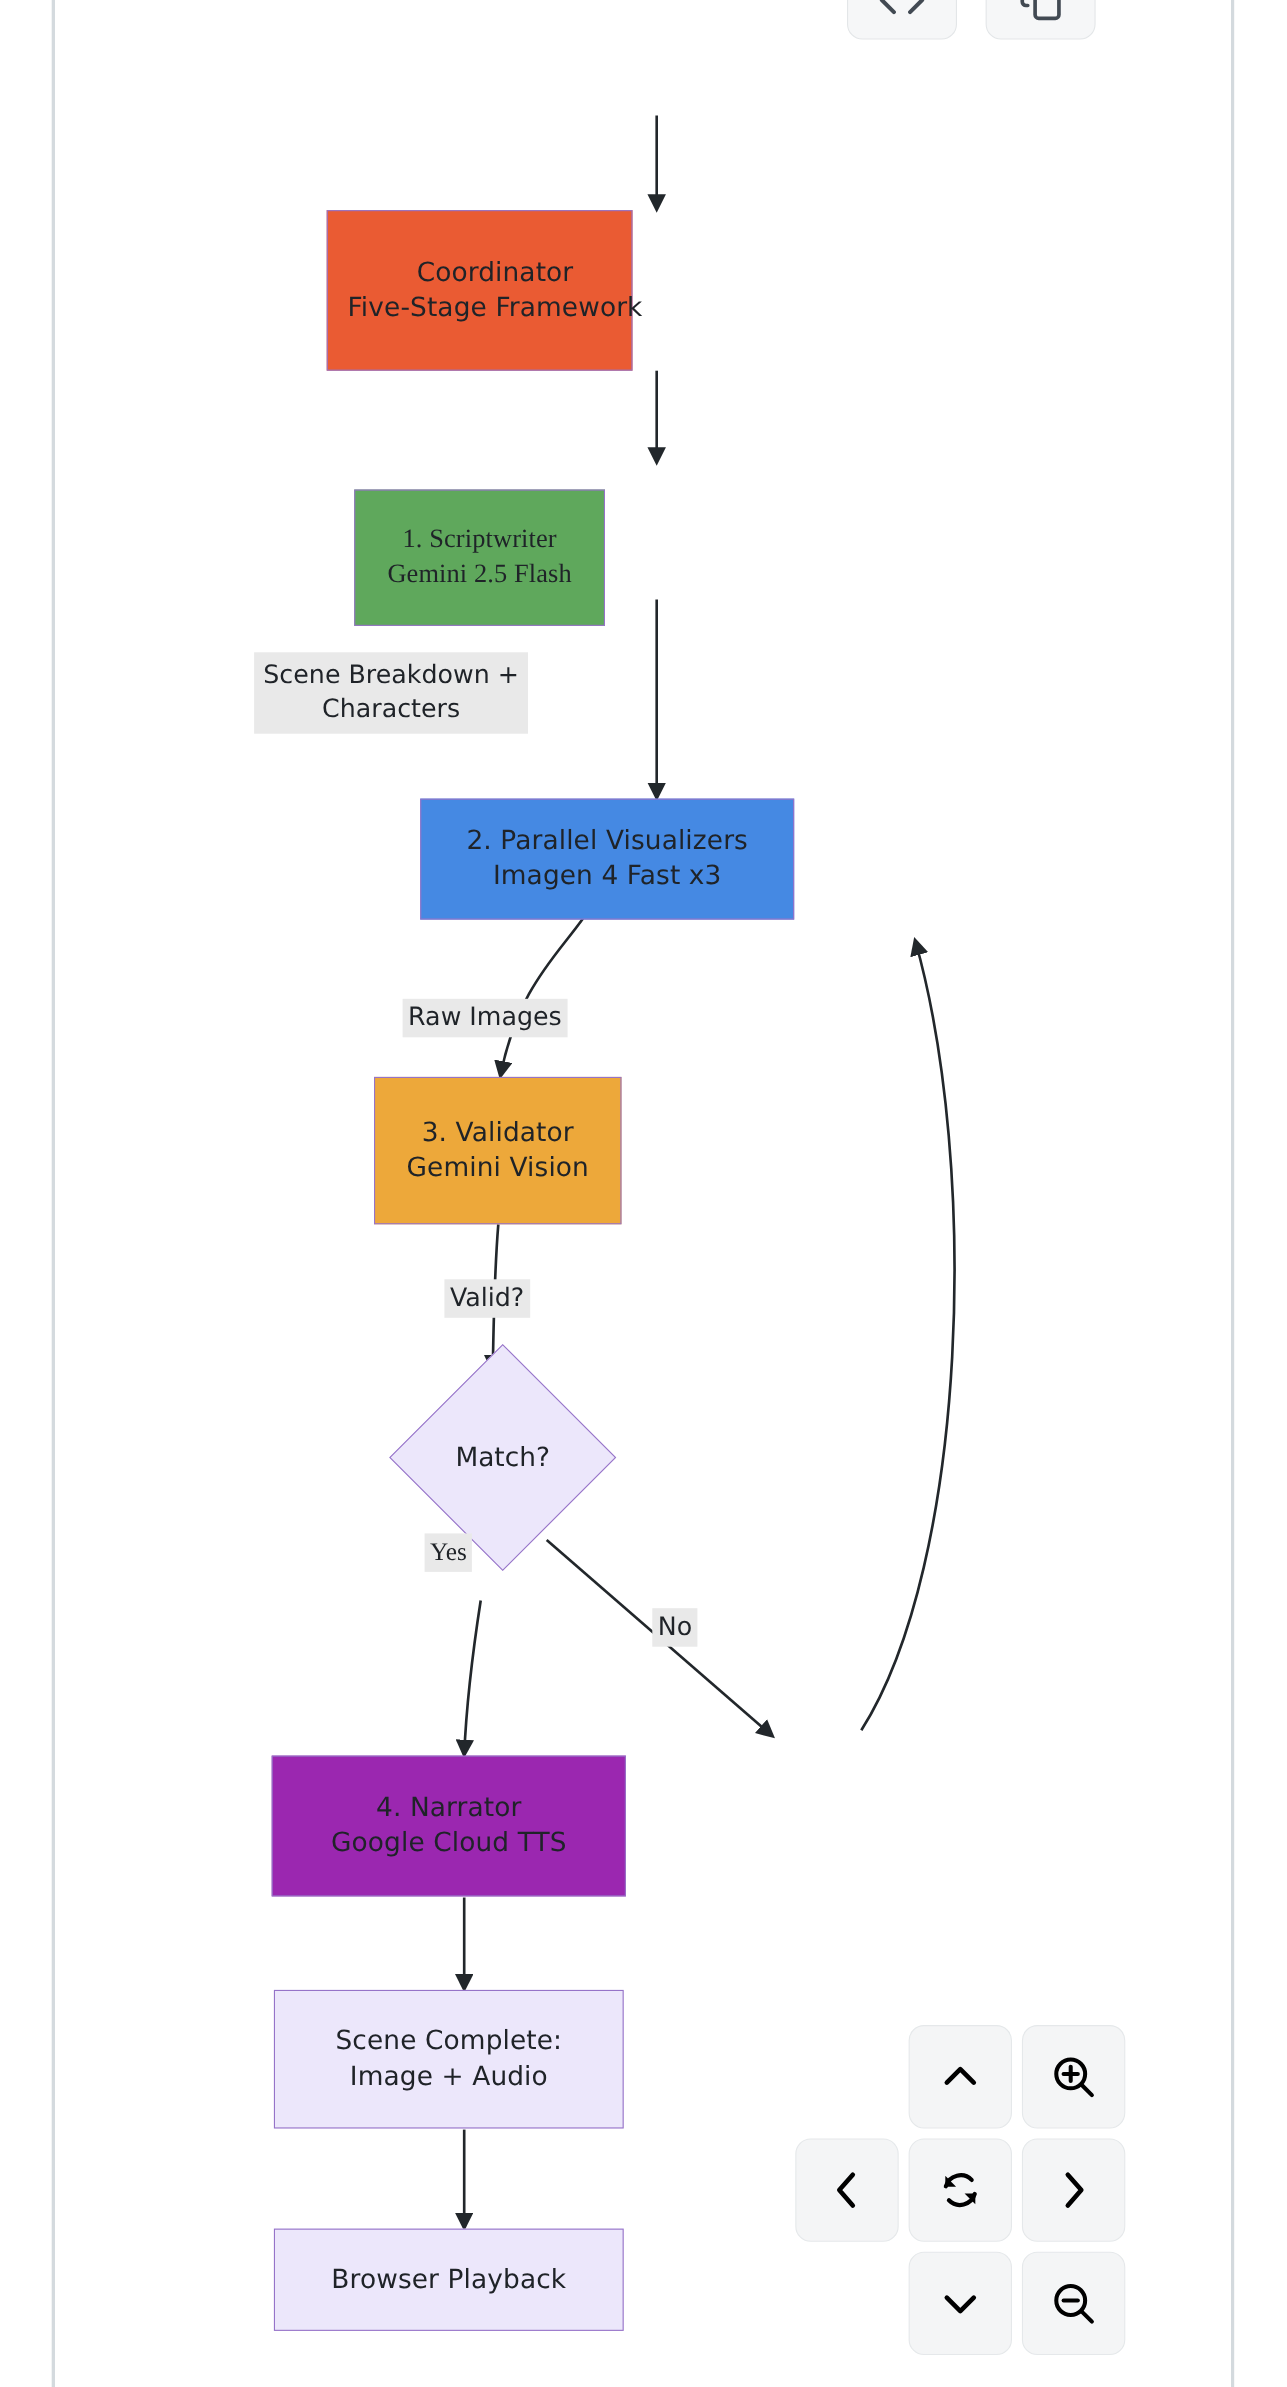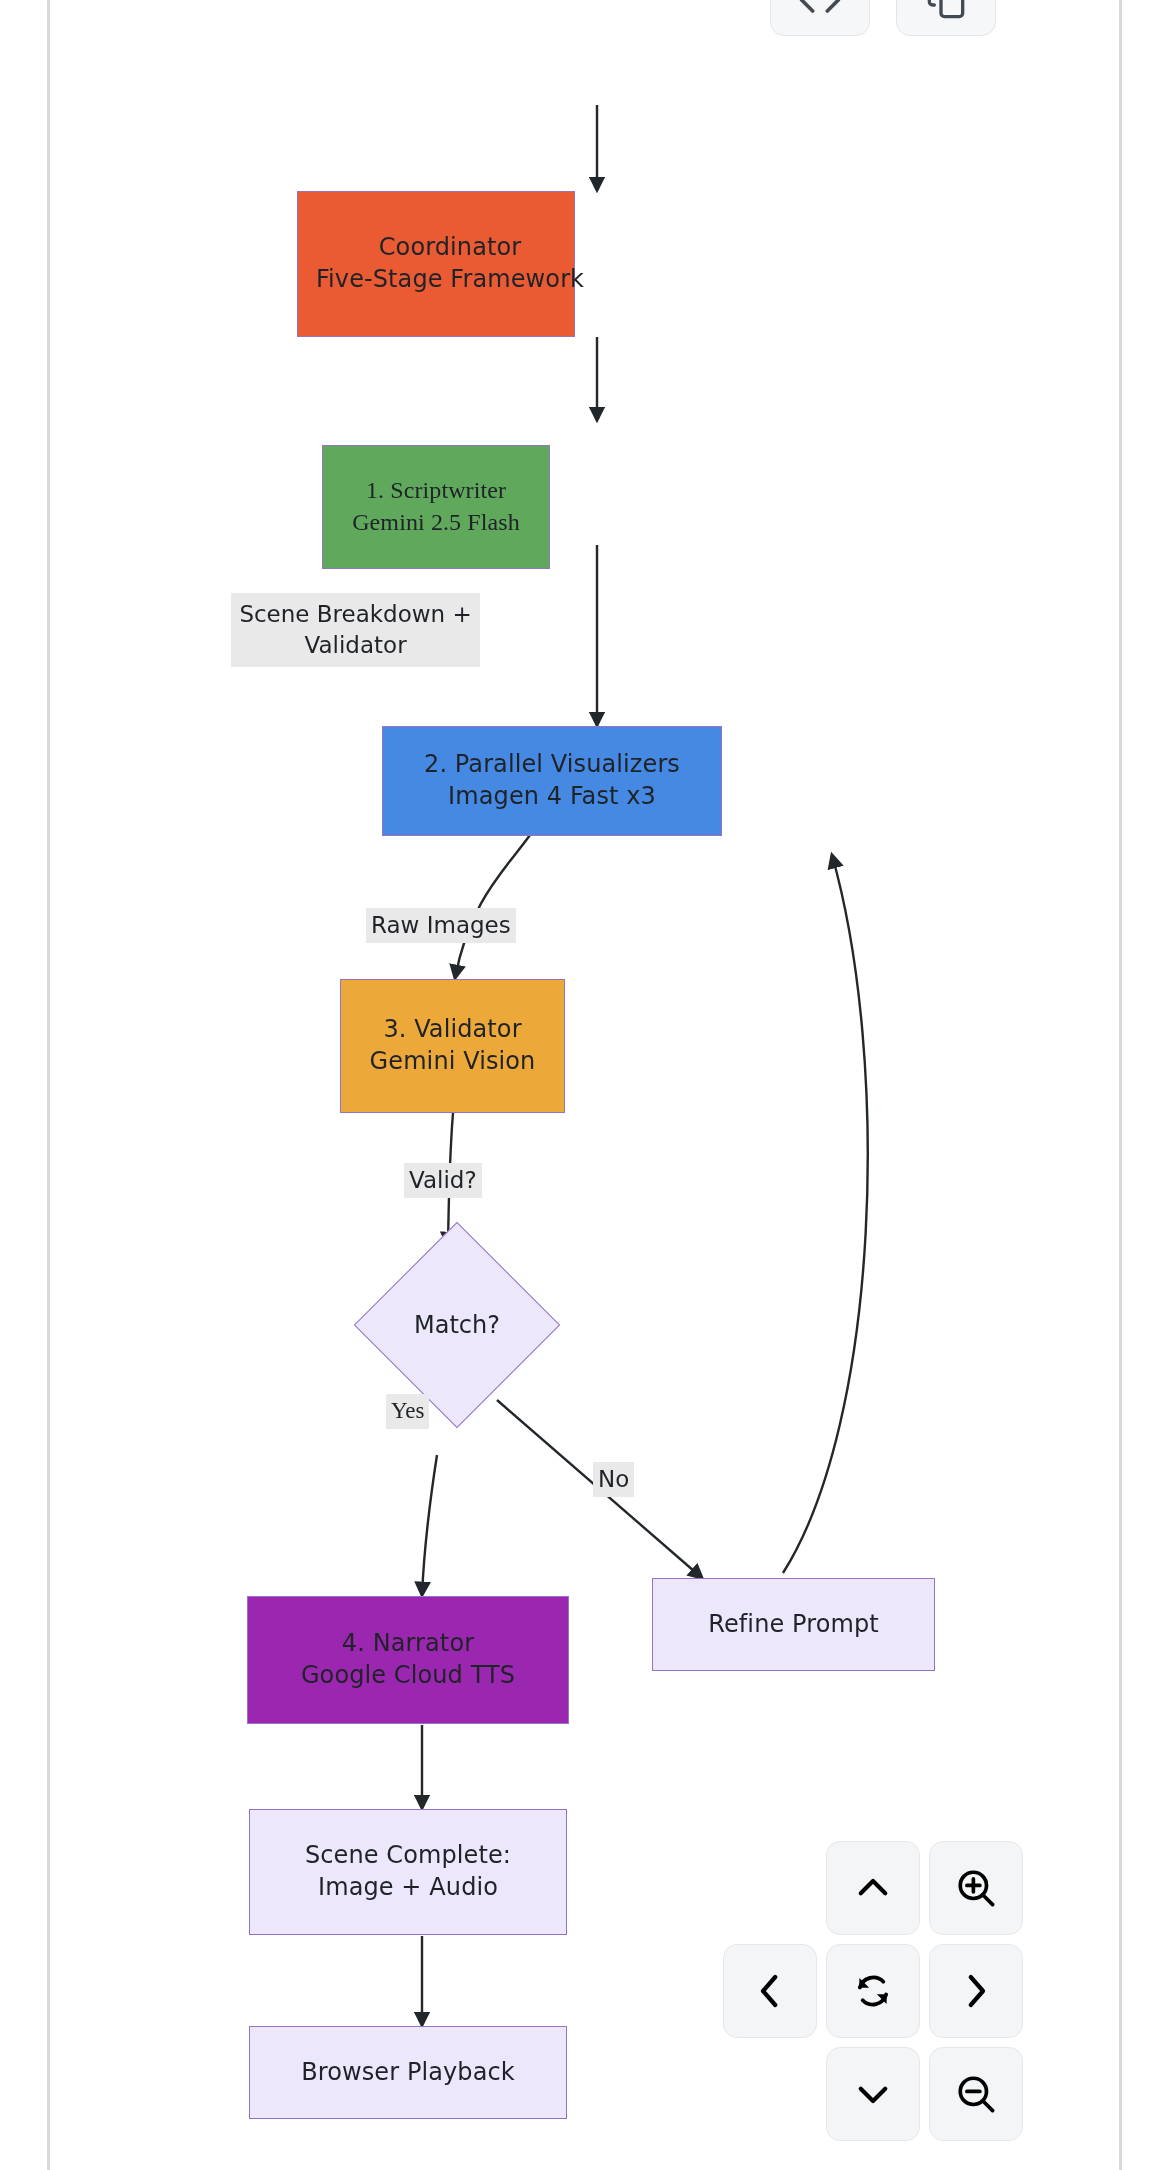--- a/index.html
+++ b/index.html
@@ -191,21 +191,21 @@
       <span class="ln">Five-Stage Framework</span>
     </div>
 
     <div class="node green" style="left:272px; top:445px; width:228px; height:124px;font-family:Liberation Serif, serif;">
       <span class="ln">1. Scriptwriter</span>
       <span class="ln">Gemini 2.5 Flash</span>
     </div>
 
     <div class="edge-label two-line" style="left: 181.383px; top: 593px; width: auto; display: inline-block;">
       <span style="display: block; text-align: center;">Scene Breakdown +</span>
-      <span style="display: block; text-align: center;">Validator</span>
+      <span style="display: block; text-align: center;">Characters</span>
     </div>
 
     <div class="node blue" style="left:332px; top:726px; width:340px; height:110px;">
       <span class="ln">2. Parallel Visualizers</span>
       <span class="ln">Imagen 4 Fast x3</span>
     </div>
 
     <div class="edge-label" style="left:316px; top:908px;">
       <span>Raw Images</span>
     </div>
@@ -230,23 +230,20 @@
 
     <div class="edge-label" style="left:543px; top:1462px;">
       <span>No</span>
     </div>
 
     <div class="node purple" style="left:197px; top:1596px; width:322px; height:128px;">
       <span class="ln">4. Narrator</span>
       <span class="ln">Google Cloud TTS</span>
     </div>
 
-    <div class="node plain" style="left:602px; top:1578px; width:283px; height:93px;">
-      <span class="ln">Refine Prompt</span>
-    </div>
 
     <div class="node plain" style="left:199px; top:2026px; width:318px; height:93px;">
       <span class="ln">Browser Playback</span>
     </div>
 
     <div class="node plain" style="left:199px; top:1809px; width:318px; height:126px;">
       <span class="ln">Scene Complete:</span>
       <span class="ln">Image + Audio</span>
     </div>
 

